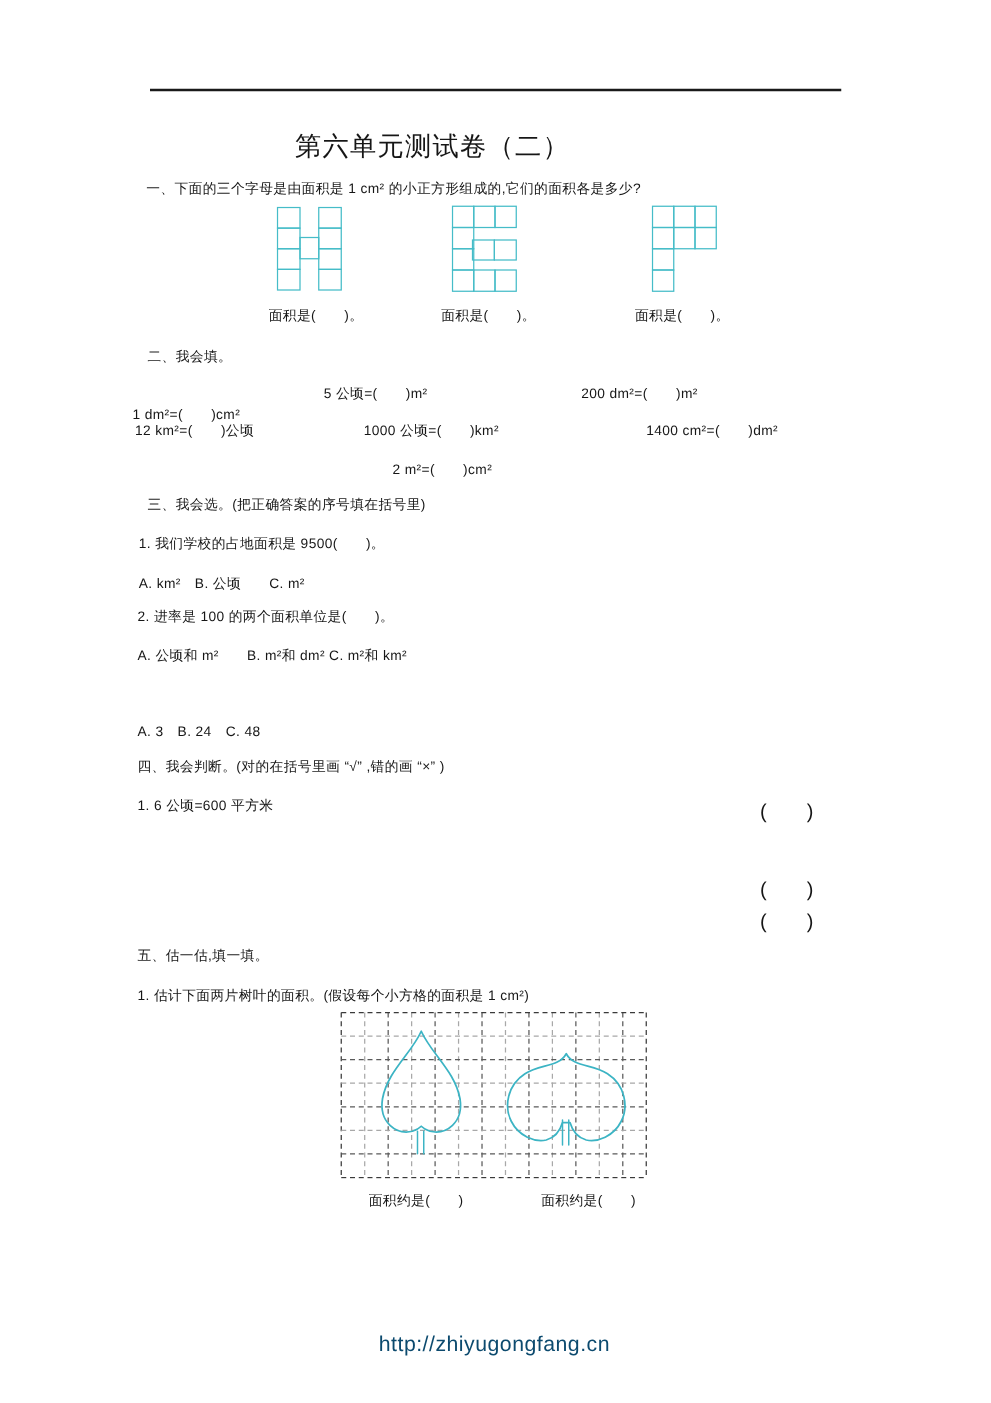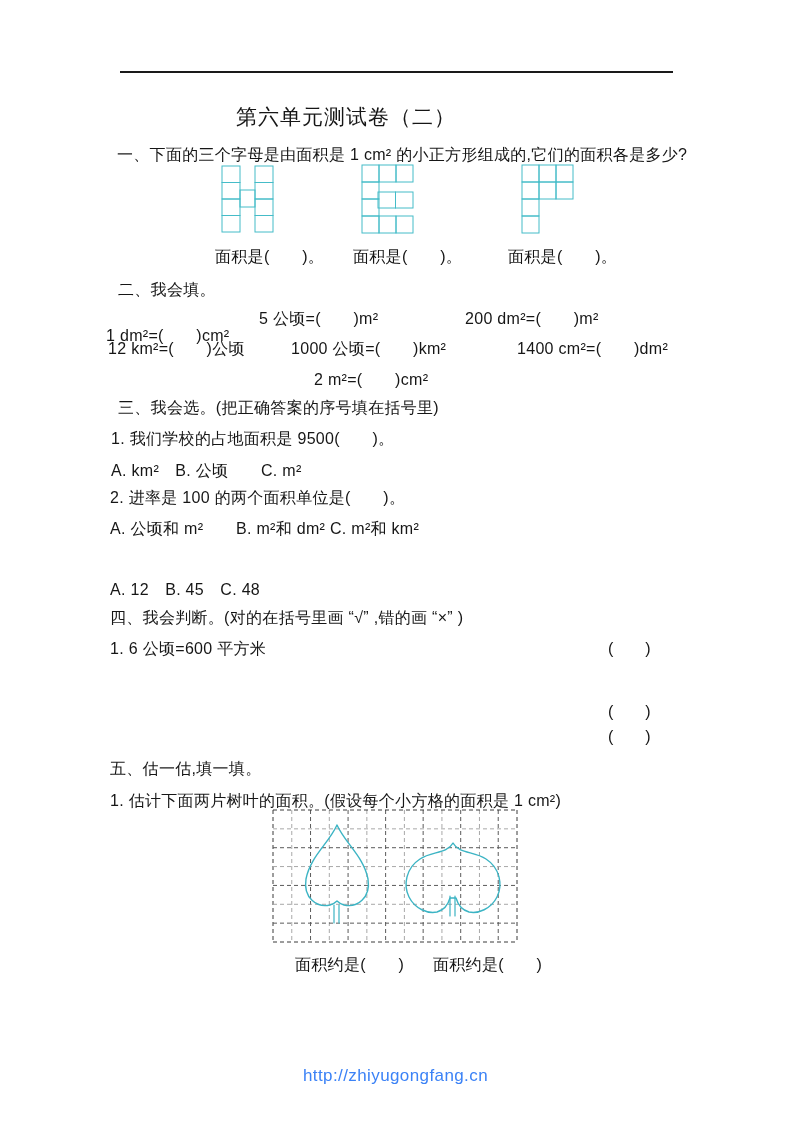--- a/index.html
+++ b/index.html
@@ -1,24 +1,24 @@
 <!DOCTYPE html>
 <html><head>
 <meta charset="utf-8">
 <style>
   html,body{margin:0;padding:0;background:#fff;}
   .page{position:relative;width:692px;height:1122px;background:#ffffff;overflow:hidden;
         font-family:"Liberation Sans",sans-serif;color:#161616;}
-  .t{position:absolute;white-space:nowrap;font-size:16px;letter-spacing:0.3px;line-height:1.2;}
+  .t{position:absolute;white-space:nowrap;font-size:11px;letter-spacing:0.3px;line-height:1.2;}
   .title{position:absolute;left:0;right:0;text-align:center;
          font-family:"Liberation Serif",serif;font-size:21px;letter-spacing:1px;}
   .rule{position:absolute;background:#1a1a1a;}
   .fig{position:absolute;}
   .paren{position:absolute;font-size:16px;white-space:nowrap;}
-  .footer{position:absolute;color:#3b82f6;font-size:17px;letter-spacing:0.4px;white-space:nowrap;}
+  .footer{position:absolute;color:#0c4a6e;font-size:17px;letter-spacing:0.4px;white-space:nowrap;}
 </style>
 </head>
 <body>
 
 <div class="page">
 
   <div class="rule" style="left:120px;top:71px;width:553px;height:2px;"></div>
 
   <div class="title" style="top:103px;">第六单元测试卷（二）</div>
 
@@ -72,21 +72,21 @@
   <div class="t" style="left:291px;top:339px;">1000 公顷=(　　)km²</div>
   <div class="t" style="left:517px;top:339px;">1400 cm²=(　　)dm²</div>
 
   <div class="t" style="left:314px;top:370px;">2 m²=(　　)cm²</div>
 
   <div class="t" style="left:118px;top:398px;">三、我会选。(把正确答案的序号填在括号里)</div>
   <div class="t" style="left:111px;top:429px;">1. 我们学校的占地面积是 9500(　　)。</div>
   <div class="t" style="left:111px;top:461px;">A.  km²　B.  公顷　　C.  m²</div>
   <div class="t" style="left:110px;top:488px;">2. 进率是 100 的两个面积单位是(　　)。</div>
   <div class="t" style="left:110px;top:519px;">A.  公顷和 m²　　B.  m²和 dm²  C.  m²和 km²</div>
-  <div class="t" style="left:110px;top:580px;">A.  12　B.  45　C.  48</div>
+  <div class="t" style="left:110px;top:580px;">A.  3　B.  24　C.  48</div>
 
   <div class="t" style="left:110px;top:608px;">四、我会判断。(对的在括号里画 “√” ,错的画 “×” )</div>
   <div class="t" style="left:110px;top:639px;">1.  6 公顷=600 平方米</div>
   <div class="paren" style="left:608px;top:639px;">(　　)</div>
   <div class="paren" style="left:608px;top:702px;">(　　)</div>
   <div class="paren" style="left:608px;top:727px;">(　　)</div>
 
   <div class="t" style="left:110px;top:759px;">五、估一估,填一填。</div>
   <div class="t" style="left:110px;top:791px;">1. 估计下面两片树叶的面积。(假设每个小方格的面积是 1 cm²)</div>
 

